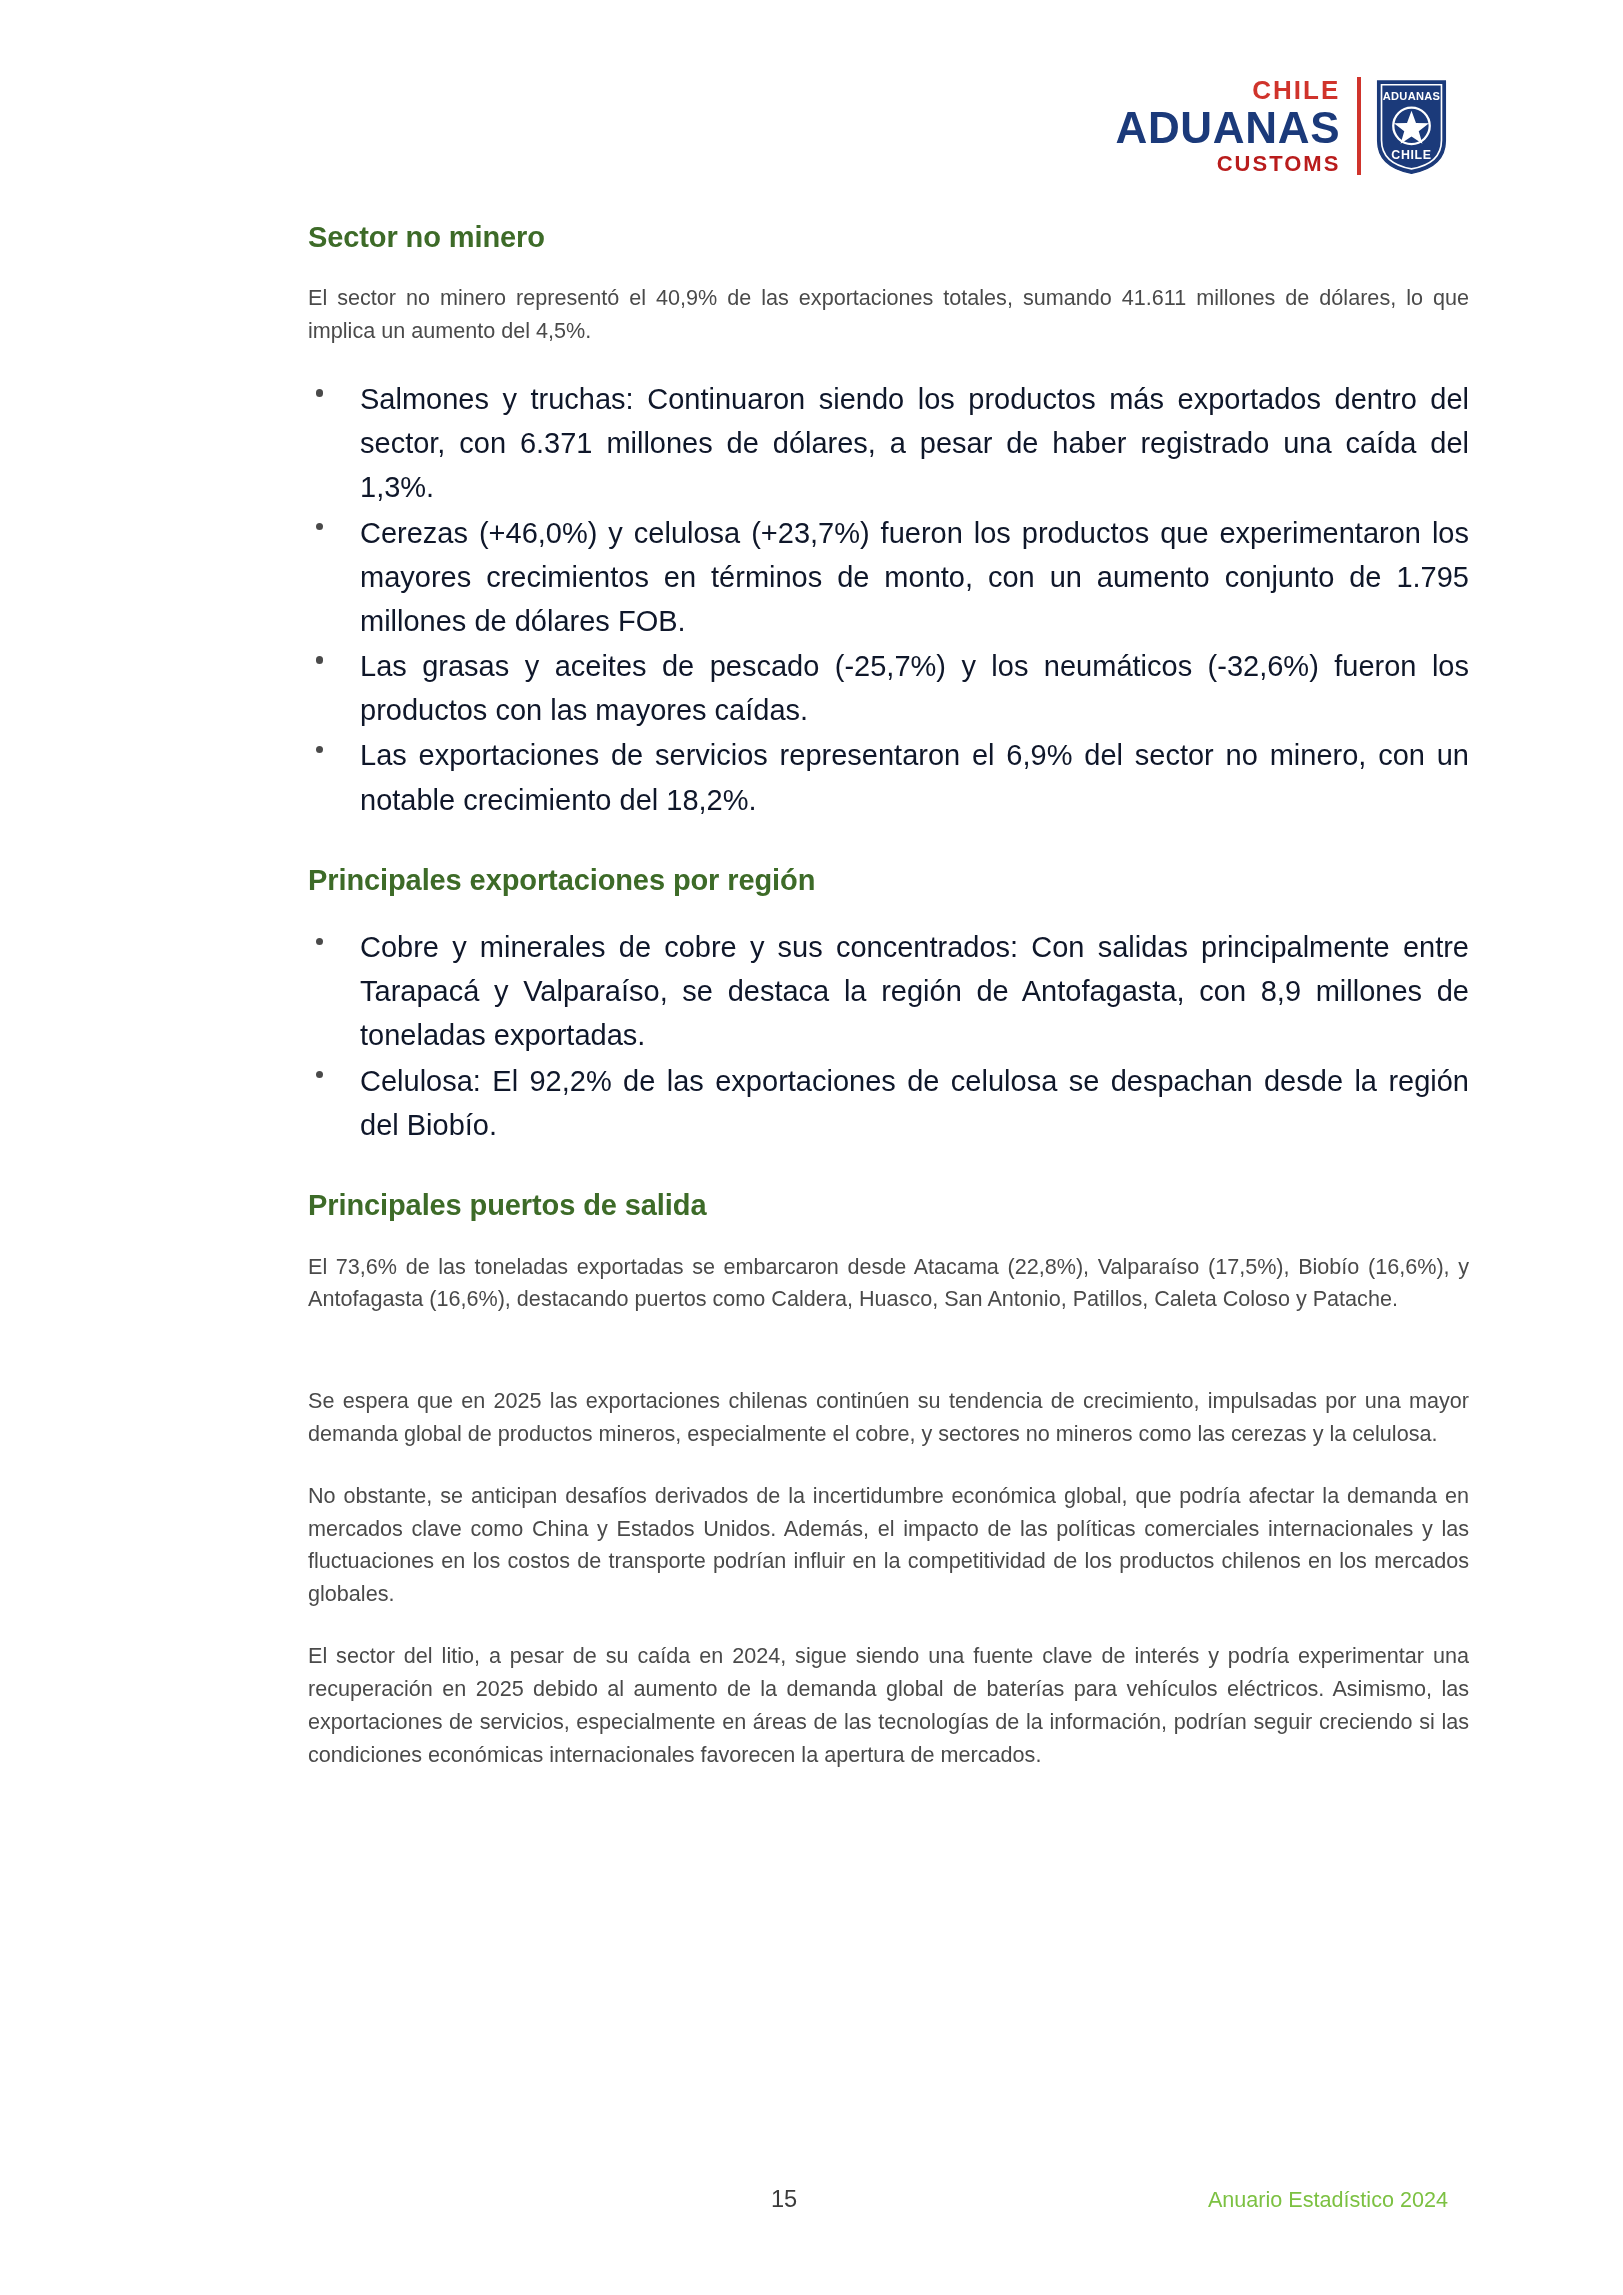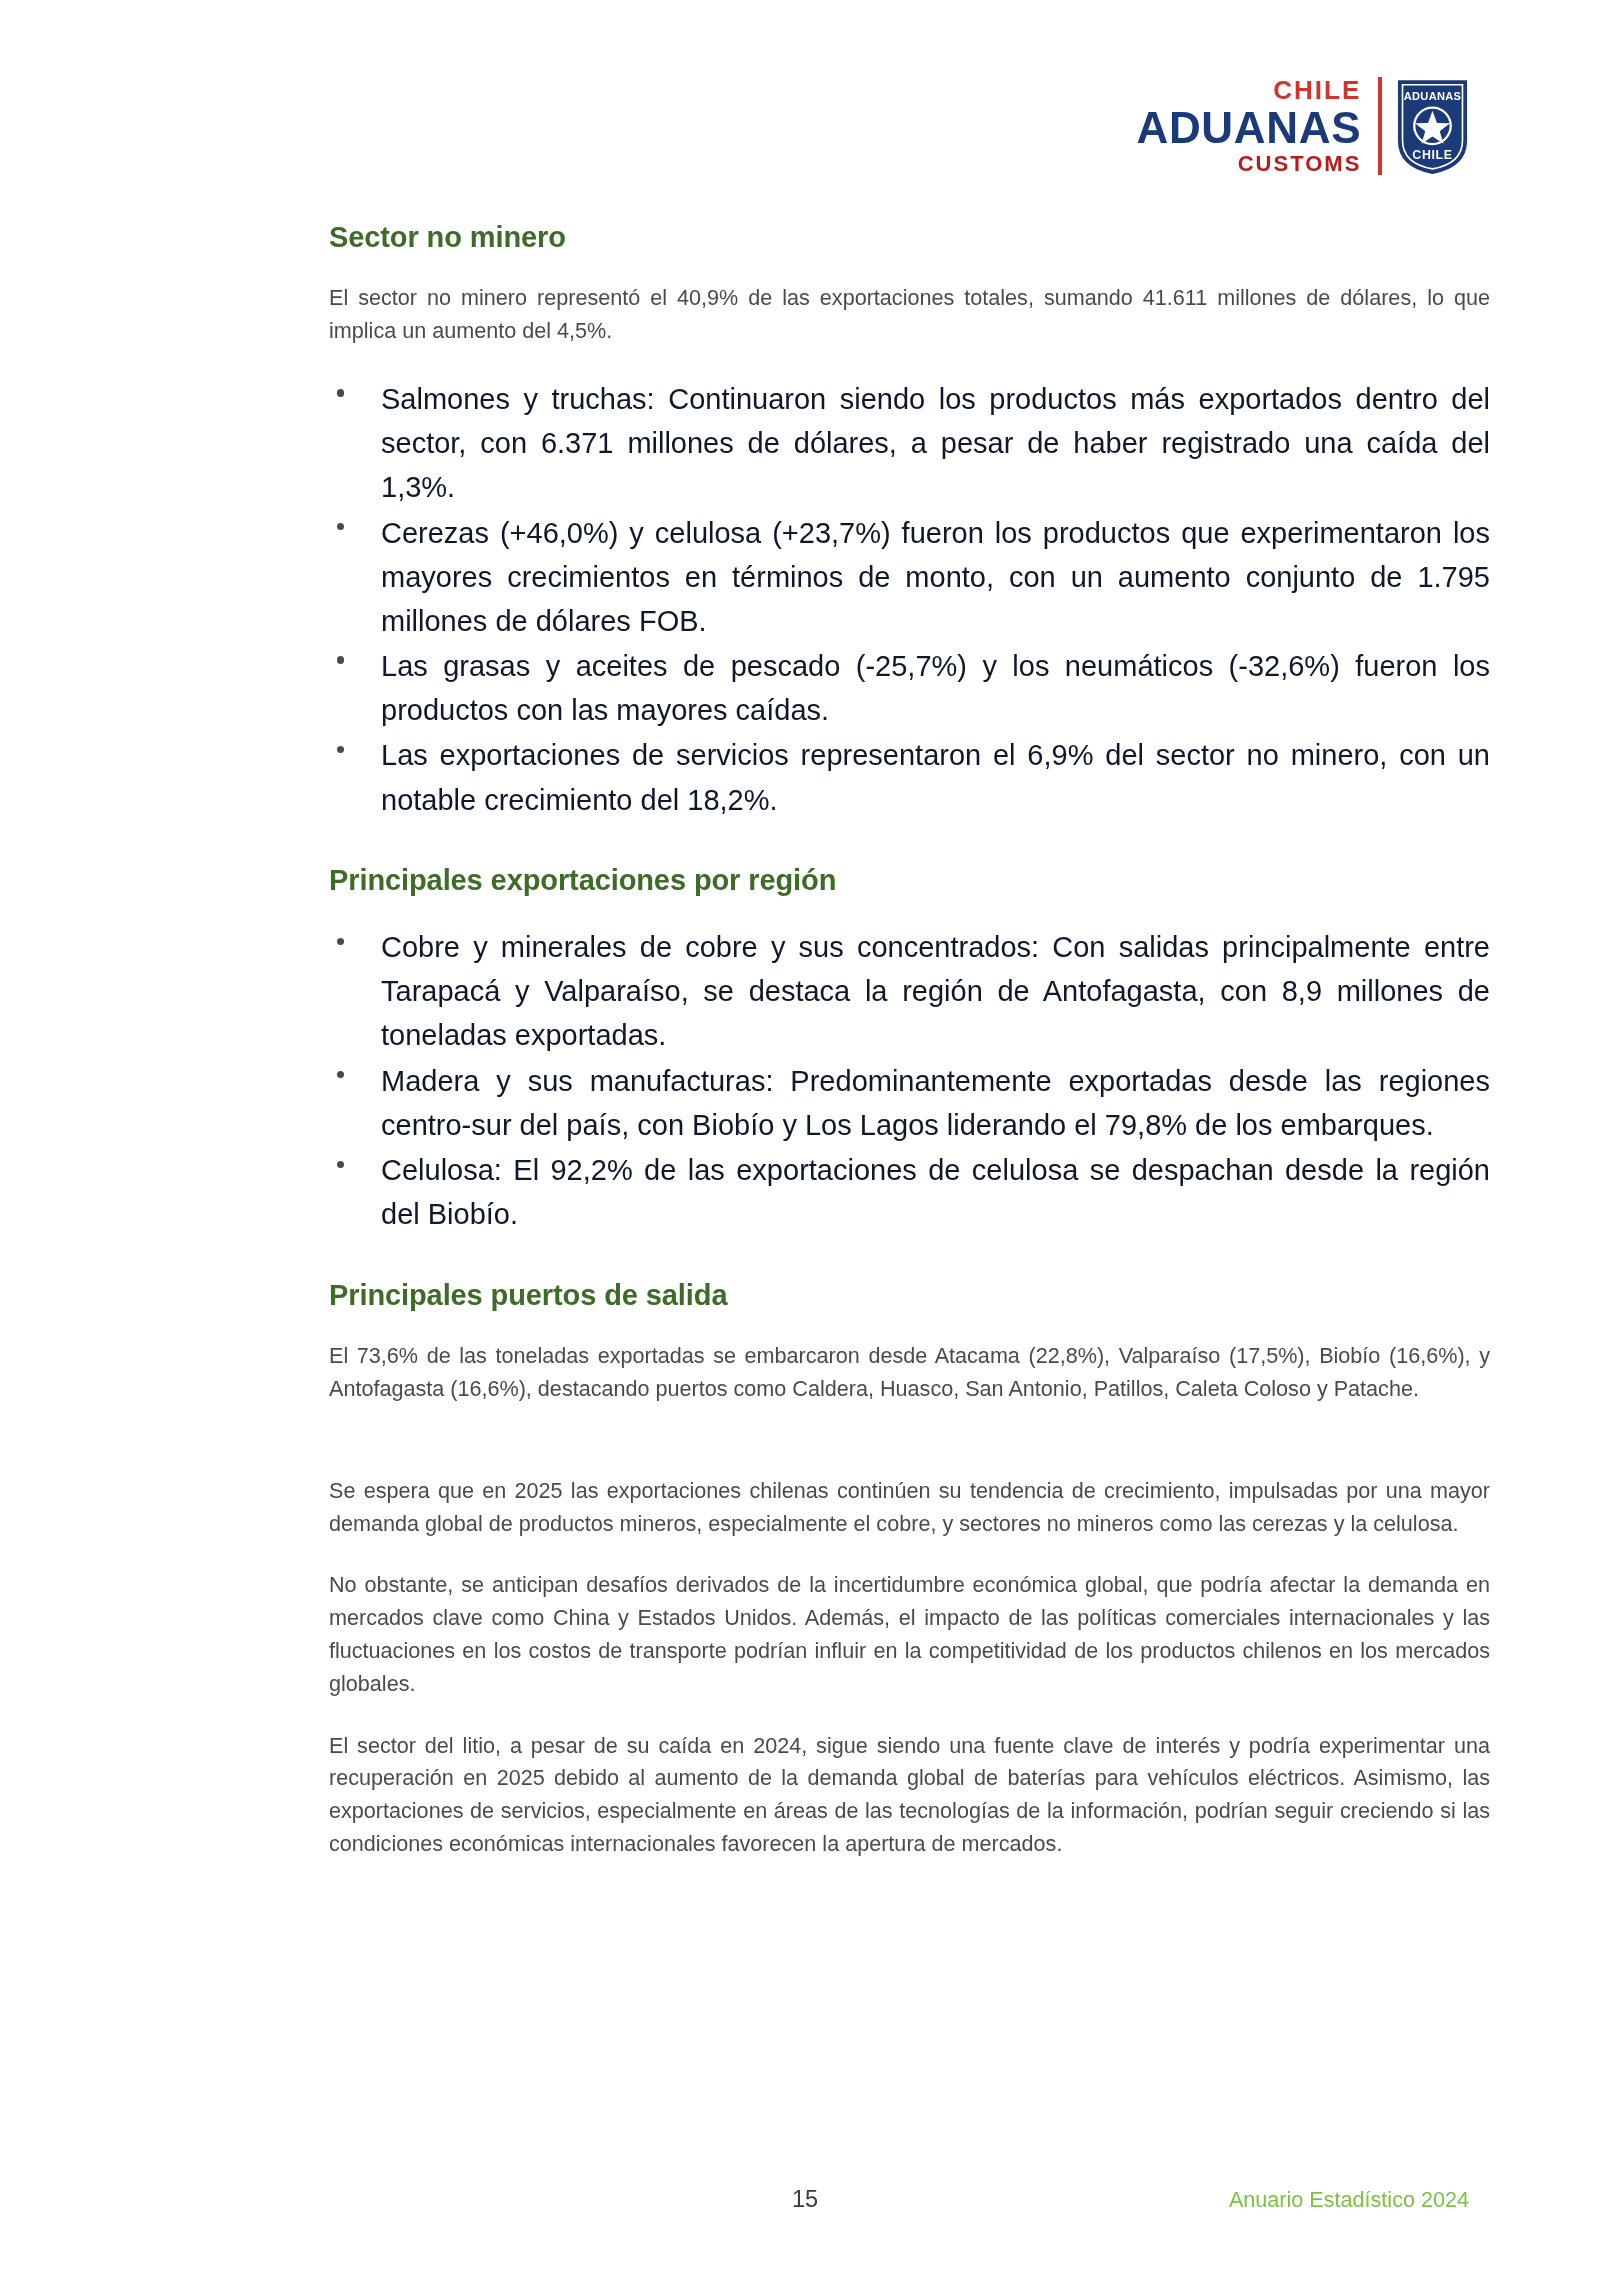--- a/index.html
+++ b/index.html
@@ -12,21 +12,20 @@
     font-family: "Liberation Sans", sans-serif;
     color: #4a4a4a;
   }
   .page {
     position: relative;
     width: 1602px;
     height: 2295px;
     background: #ffffff;
     overflow: hidden;
     box-sizing: border-box;
-    margin-left: 21px;
   }
 
   
   .header {
     position: absolute;
     top: 77px;
     right: 154px;
     display: flex;
     align-items: center;
     gap: 0px;
@@ -201,24 +200,20 @@
     <div class="gap-before-title"></div>
     <h2 class="section-title">Principales exportaciones por región</h2>
     <div class="gap-after-title"></div>
     <ul class="bullets">
       <li>
         <span class="bullet-dot"></span>
         <span>Cobre y minerales de cobre y sus concentrados: Con salidas principalmente entre Tarapacá y Valparaíso, se destaca la región de Antofagasta, con 8,9 millones de toneladas exportadas.</span>
       </li>
       <li>
         <span class="bullet-dot"></span>
-        <span>Madera y sus manufacturas: Predominantemente exportadas desde las regiones centro-sur del país, con Biobío y Los Lagos liderando el 79,8% de los embarques.</span>
-      </li>
-      <li>
-        <span class="bullet-dot"></span>
         <span>Celulosa: El 92,2% de las exportaciones de celulosa se despachan desde la región del Biobío.</span>
       </li>
     </ul>
 
     <div class="gap-before-title"></div>
     <h2 class="section-title">Principales puertos de salida</h2>
     <div class="gap-after-title"></div>
     <p class="body-text">El 73,6% de las toneladas exportadas se embarcaron desde Atacama (22,8%), Valparaíso (17,5%), Biobío (16,6%), y Antofagasta (16,6%), destacando puertos como Caldera, Huasco, San Antonio, Patillos, Caleta Coloso y Patache.</p>
 
     <div class="gap-before-title"></div>

